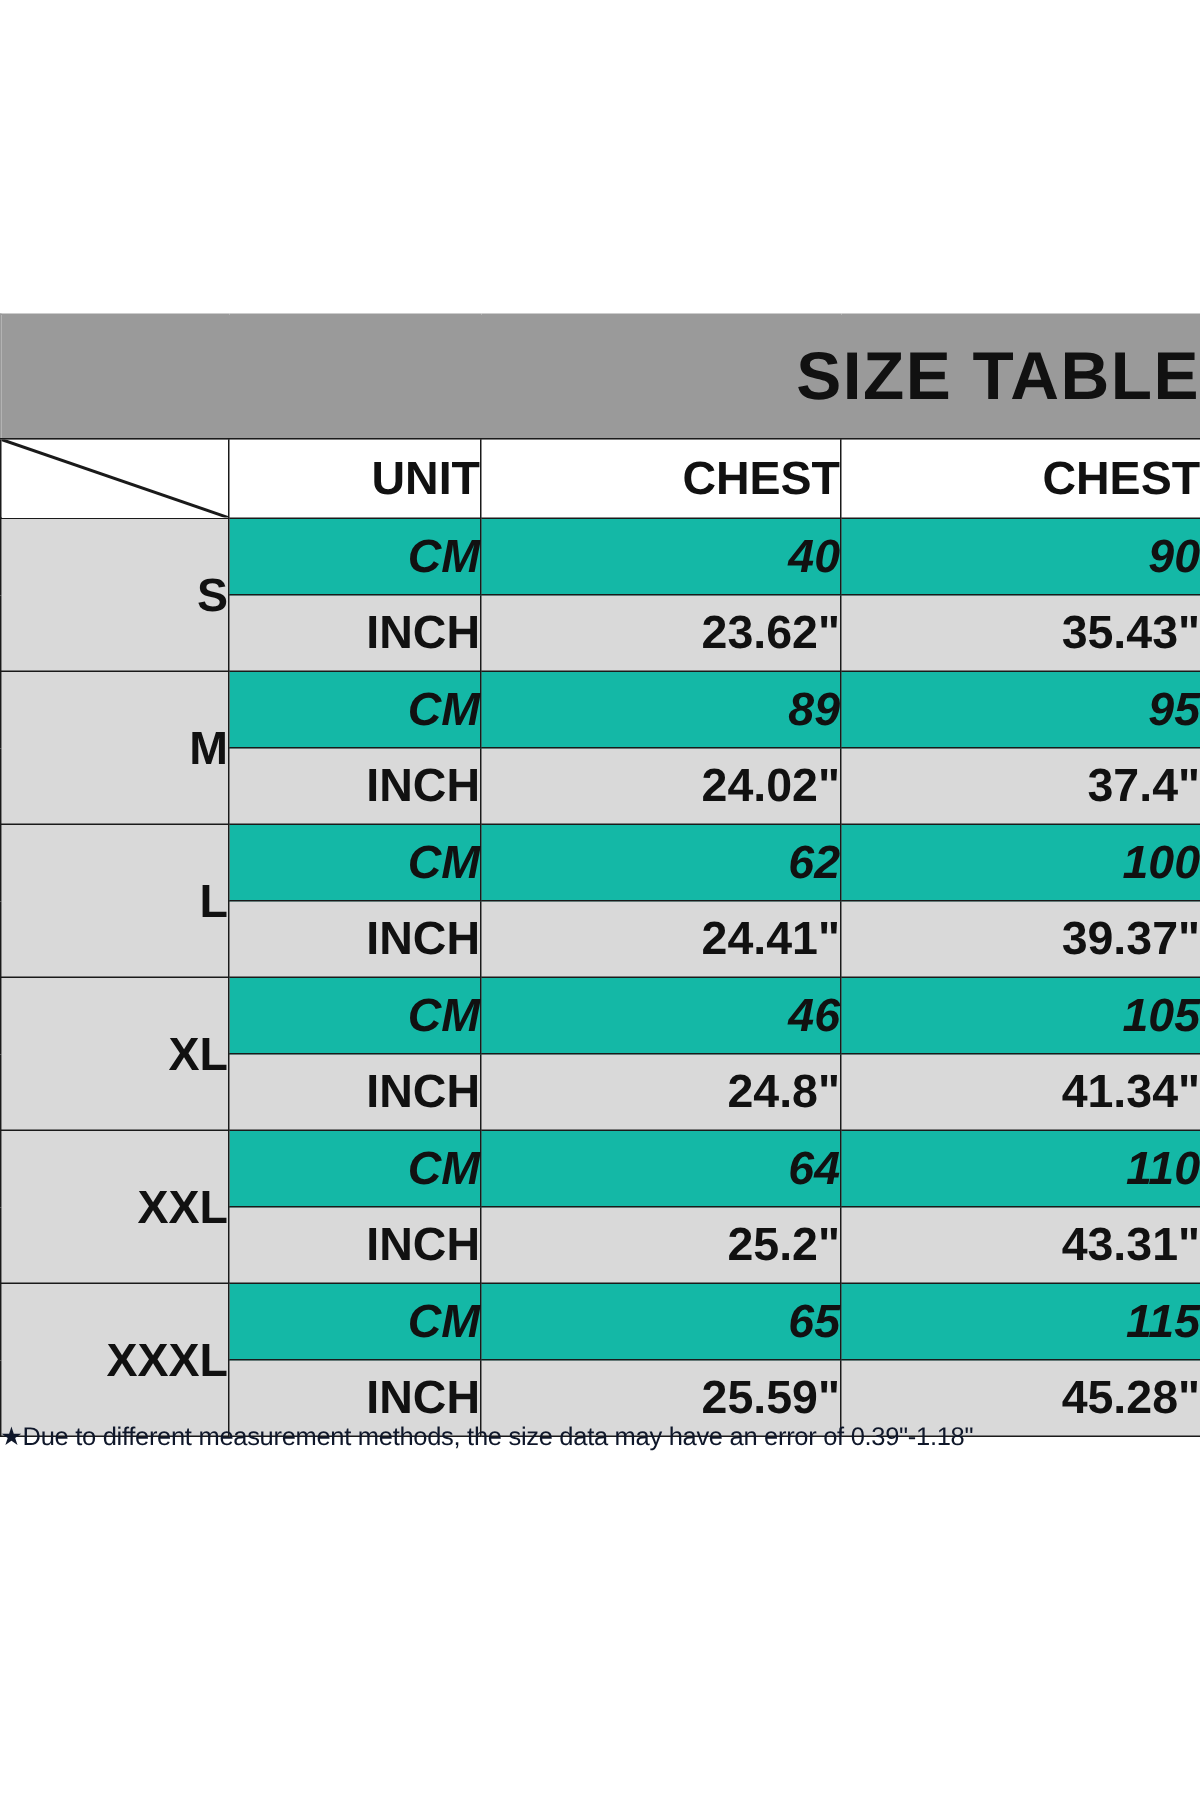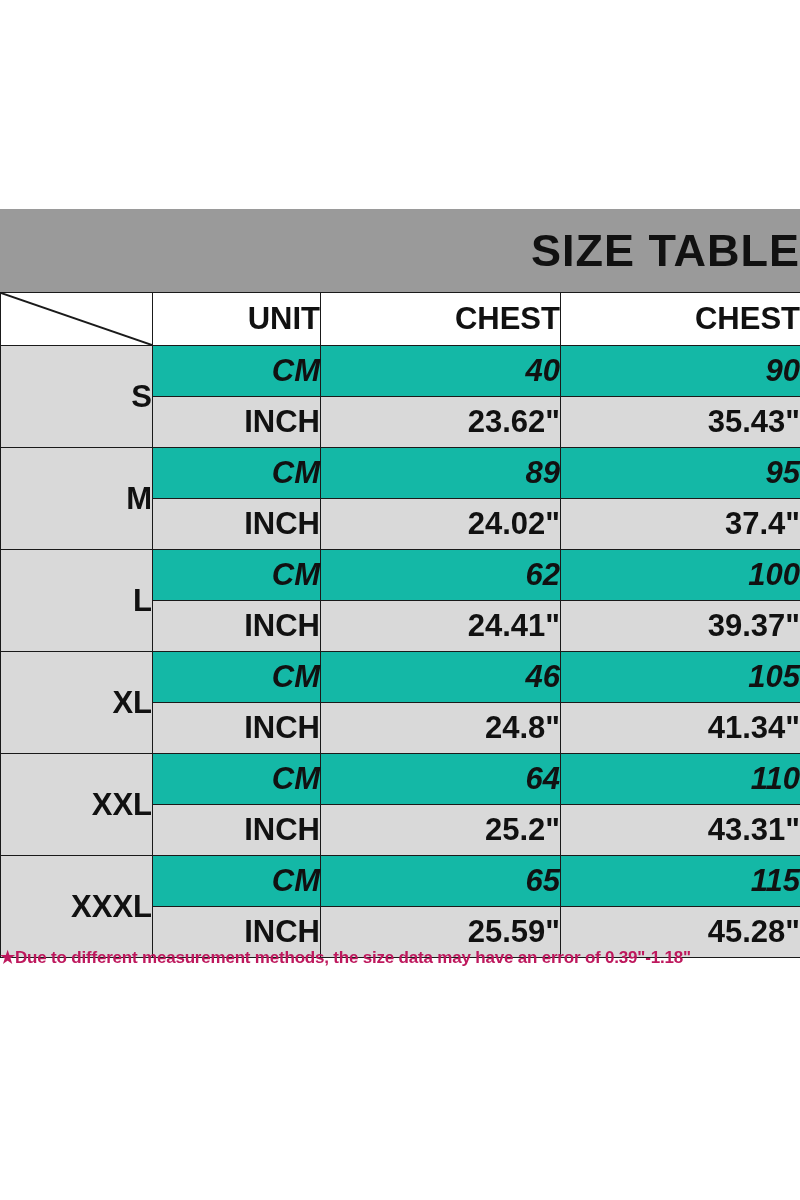--- a/index.html
+++ b/index.html
@@ -84,22 +84,22 @@
   .row-inch td.val-cell {
     background: #d9d9d9;
     padding-left: 28px;
   }
   .note {
     position: absolute;
     left: 0;
     top: 947px;
     width: 636px;
     font-size: 17px;
-    font-weight: bold;
-    color: #be185d;
+    font-weight: normal;
+    color: #0f172a;
     text-align: center;
     letter-spacing: -0.2px;
     white-space: nowrap;
   }
 </style>
 </head>
 <body>
 
 <div id="page">
 

